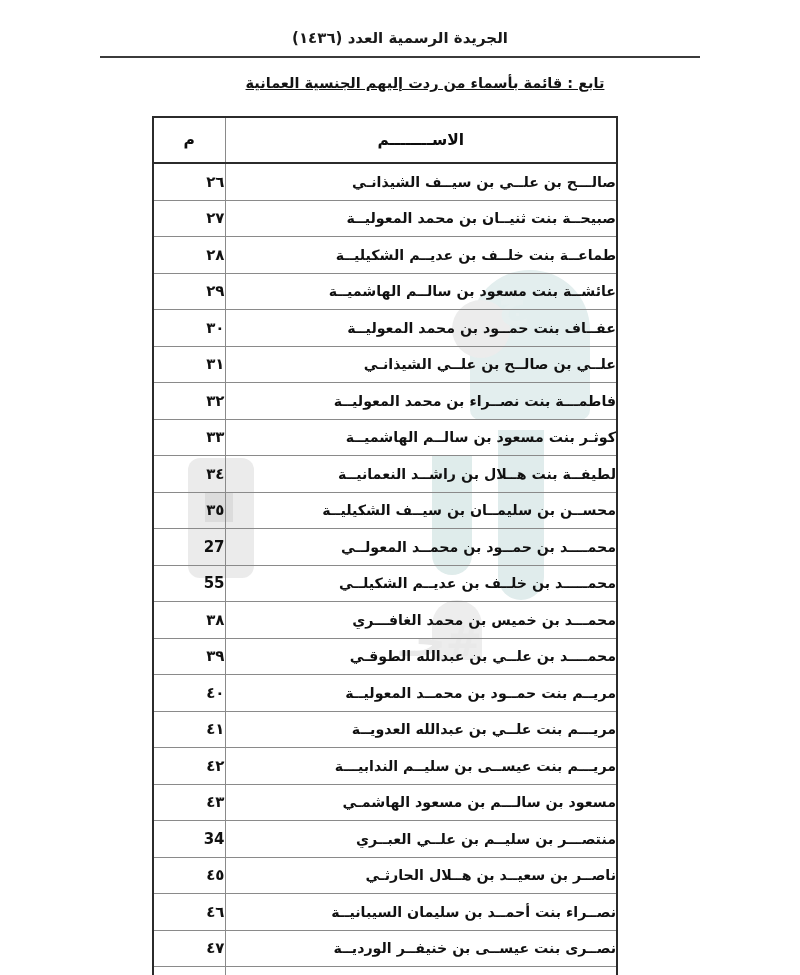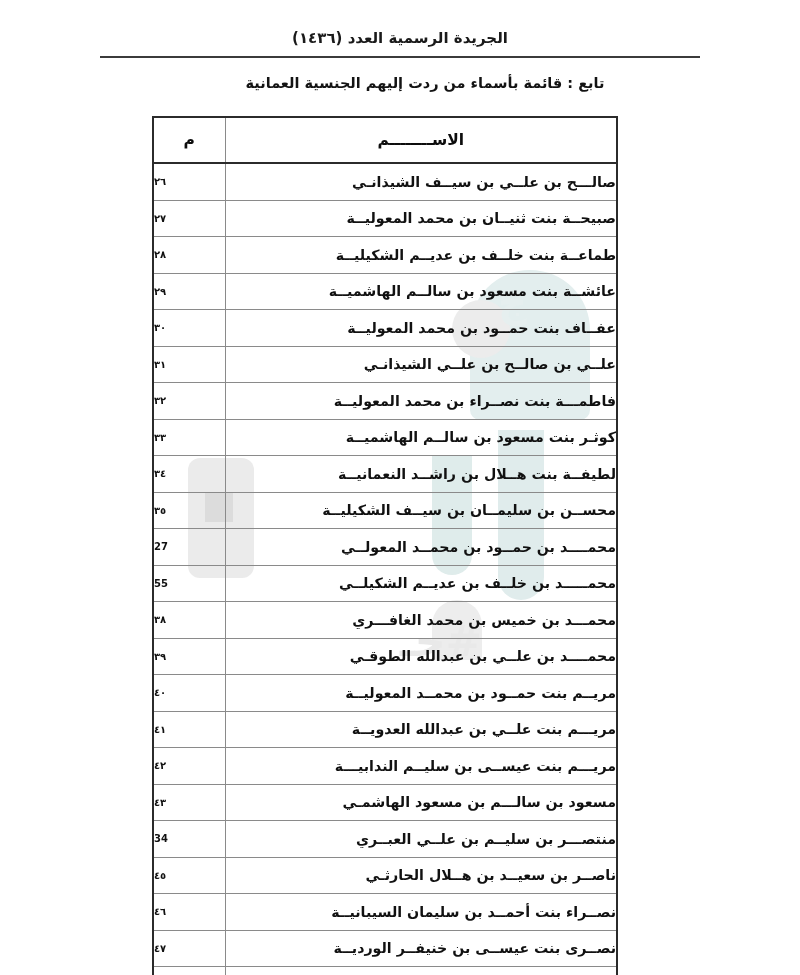--- a/index.html
+++ b/index.html
@@ -120,20 +120,21 @@
     position: absolute;
     z-index: 2;
     top: 75px;
     left: 150px;
     width: 550px;
     text-align: center;
     direction: rtl;
     font-size: 14.5px;
     font-weight: bold;
     color: #131313;
+    text-decoration: underline;
   }
 
   
   .table-wrap {
     position: absolute;
     z-index: 2;
     top: 116px;
     left: 152px;
     width: 466px;
   }
@@ -172,24 +173,24 @@
     font-size: 14.2px;
     font-weight: bold;
     color: #111111;
     text-align: right;
     vertical-align: middle;
     padding: 0 6px;
     white-space: nowrap;
   }
   .cell-num {
     height: 35.5px;
-    font-size: 10px;
+    font-size: 15px;
     font-weight: bold;
     color: #111111;
-    text-align: left;
+    text-align: right;
     vertical-align: middle;
     margin-left: 40px;
   }
 </style>
 </head>
 <body>
 
 <div class="page">
 
   <div class="watermark-layer">

